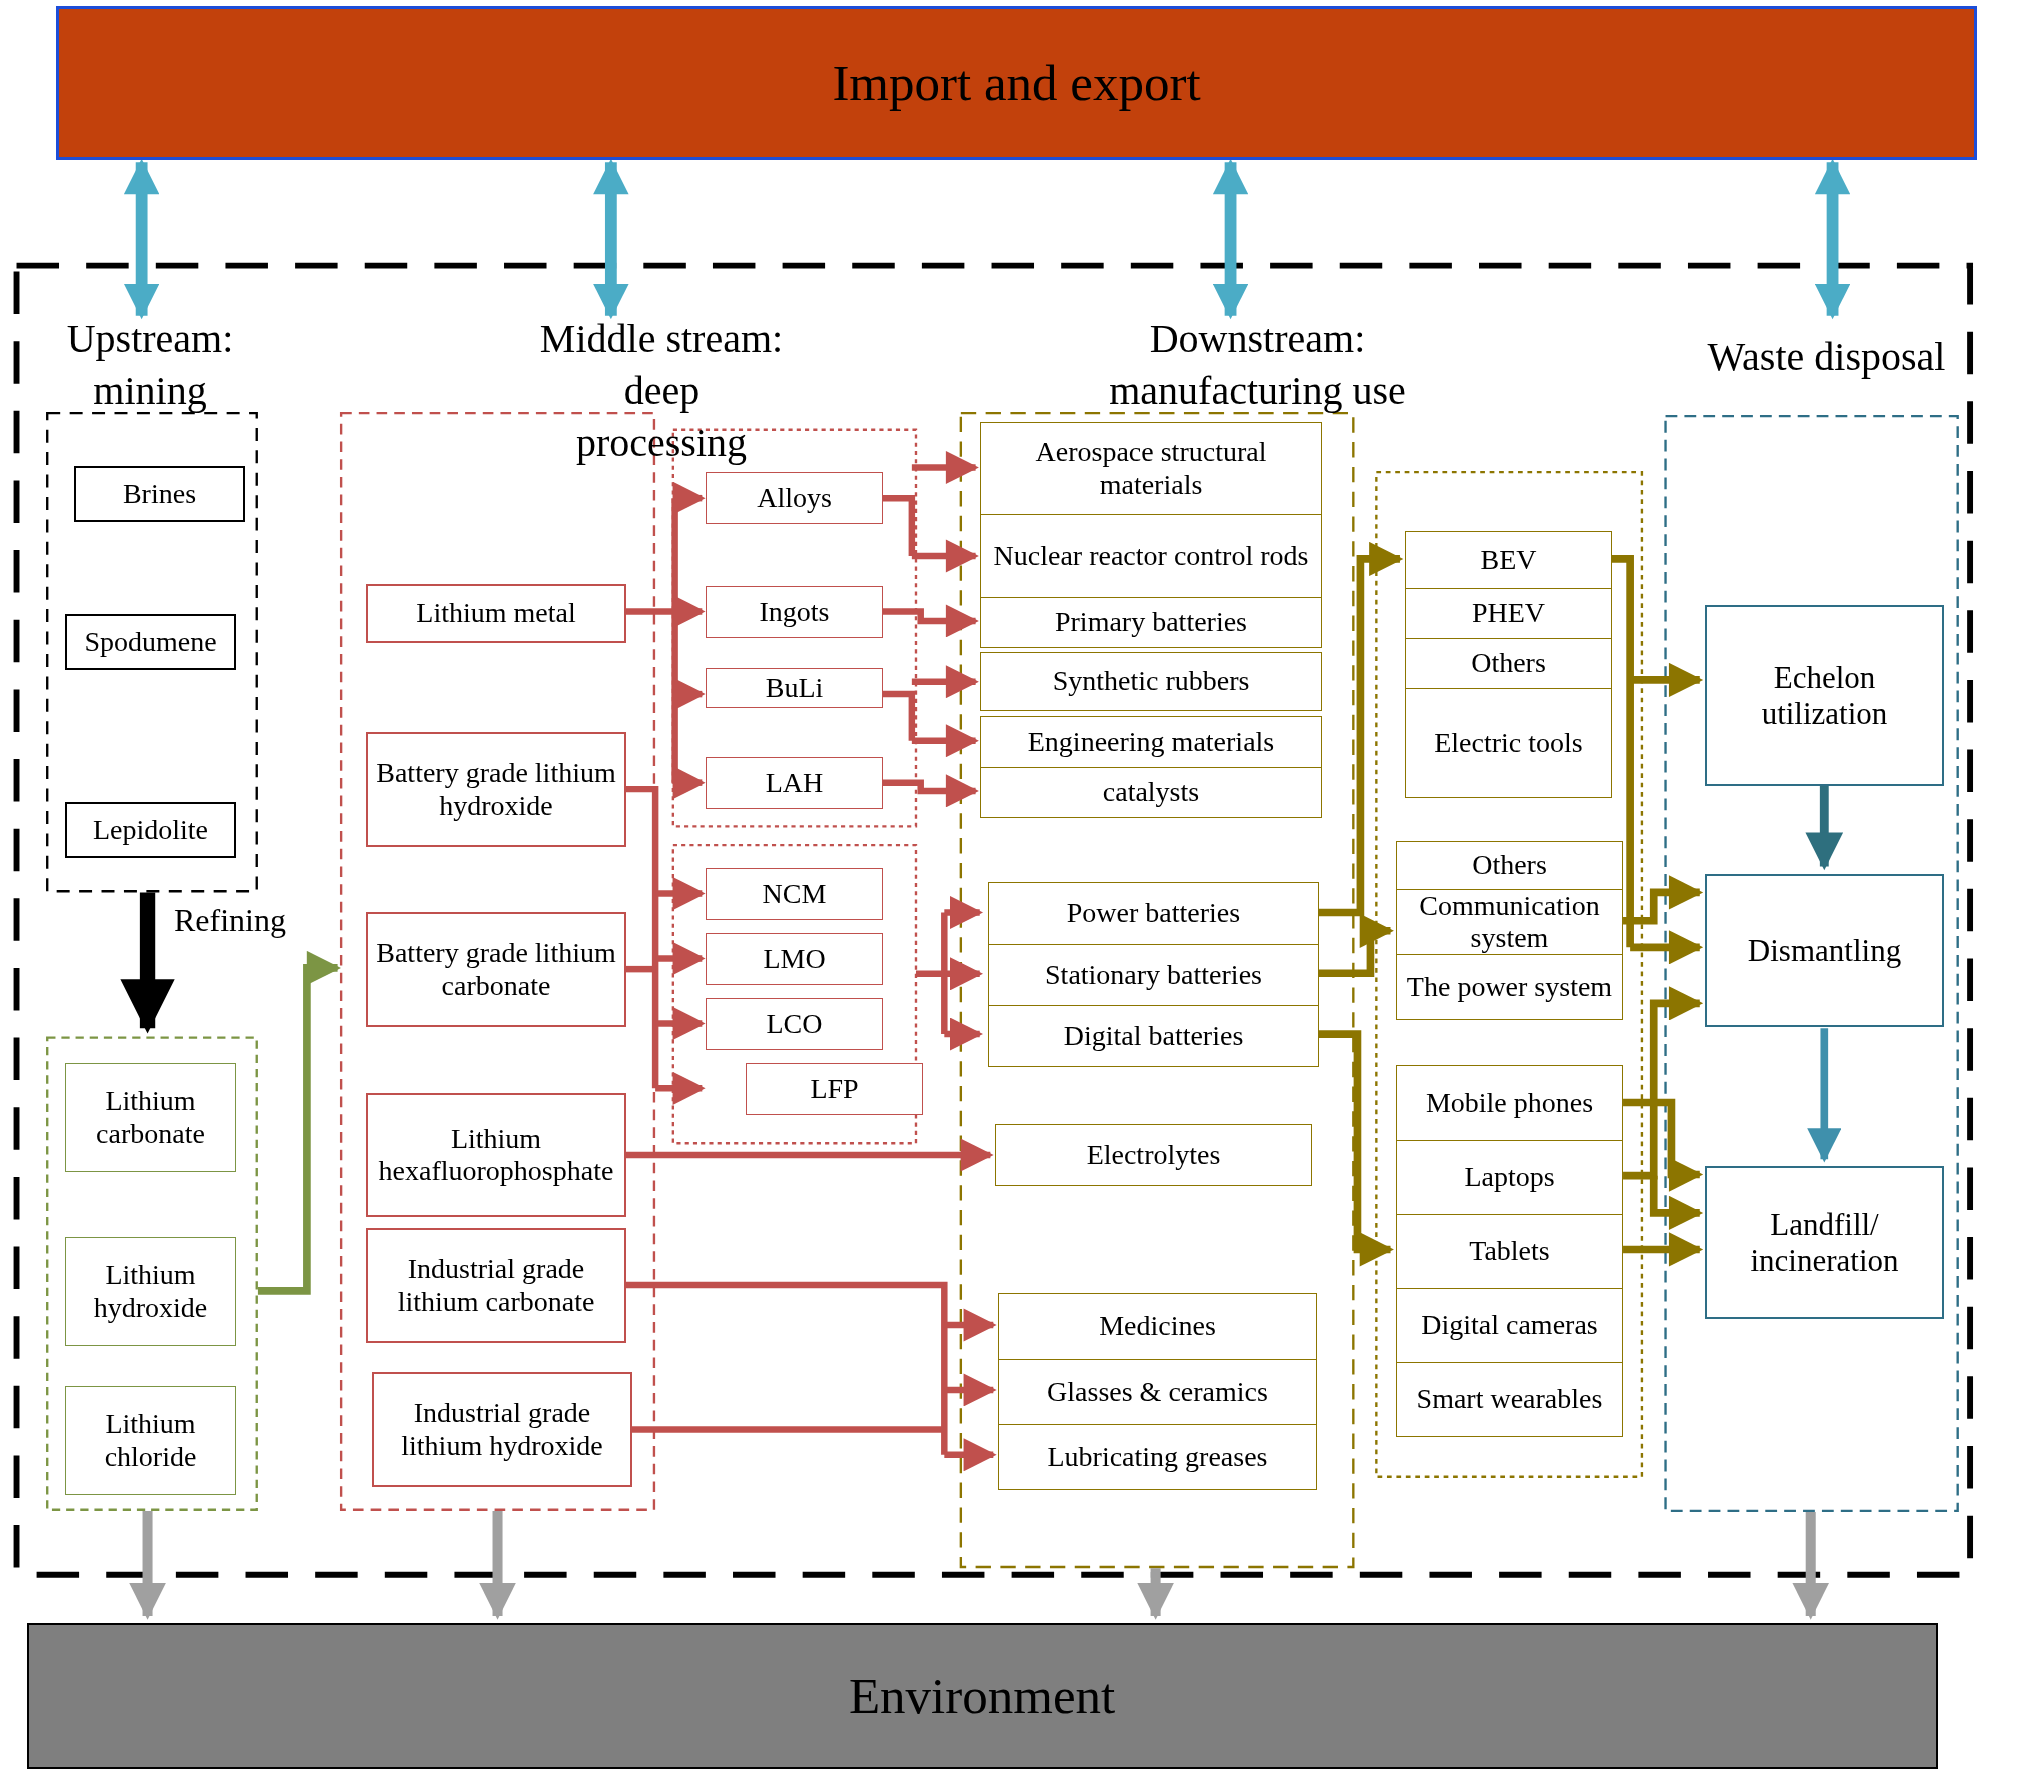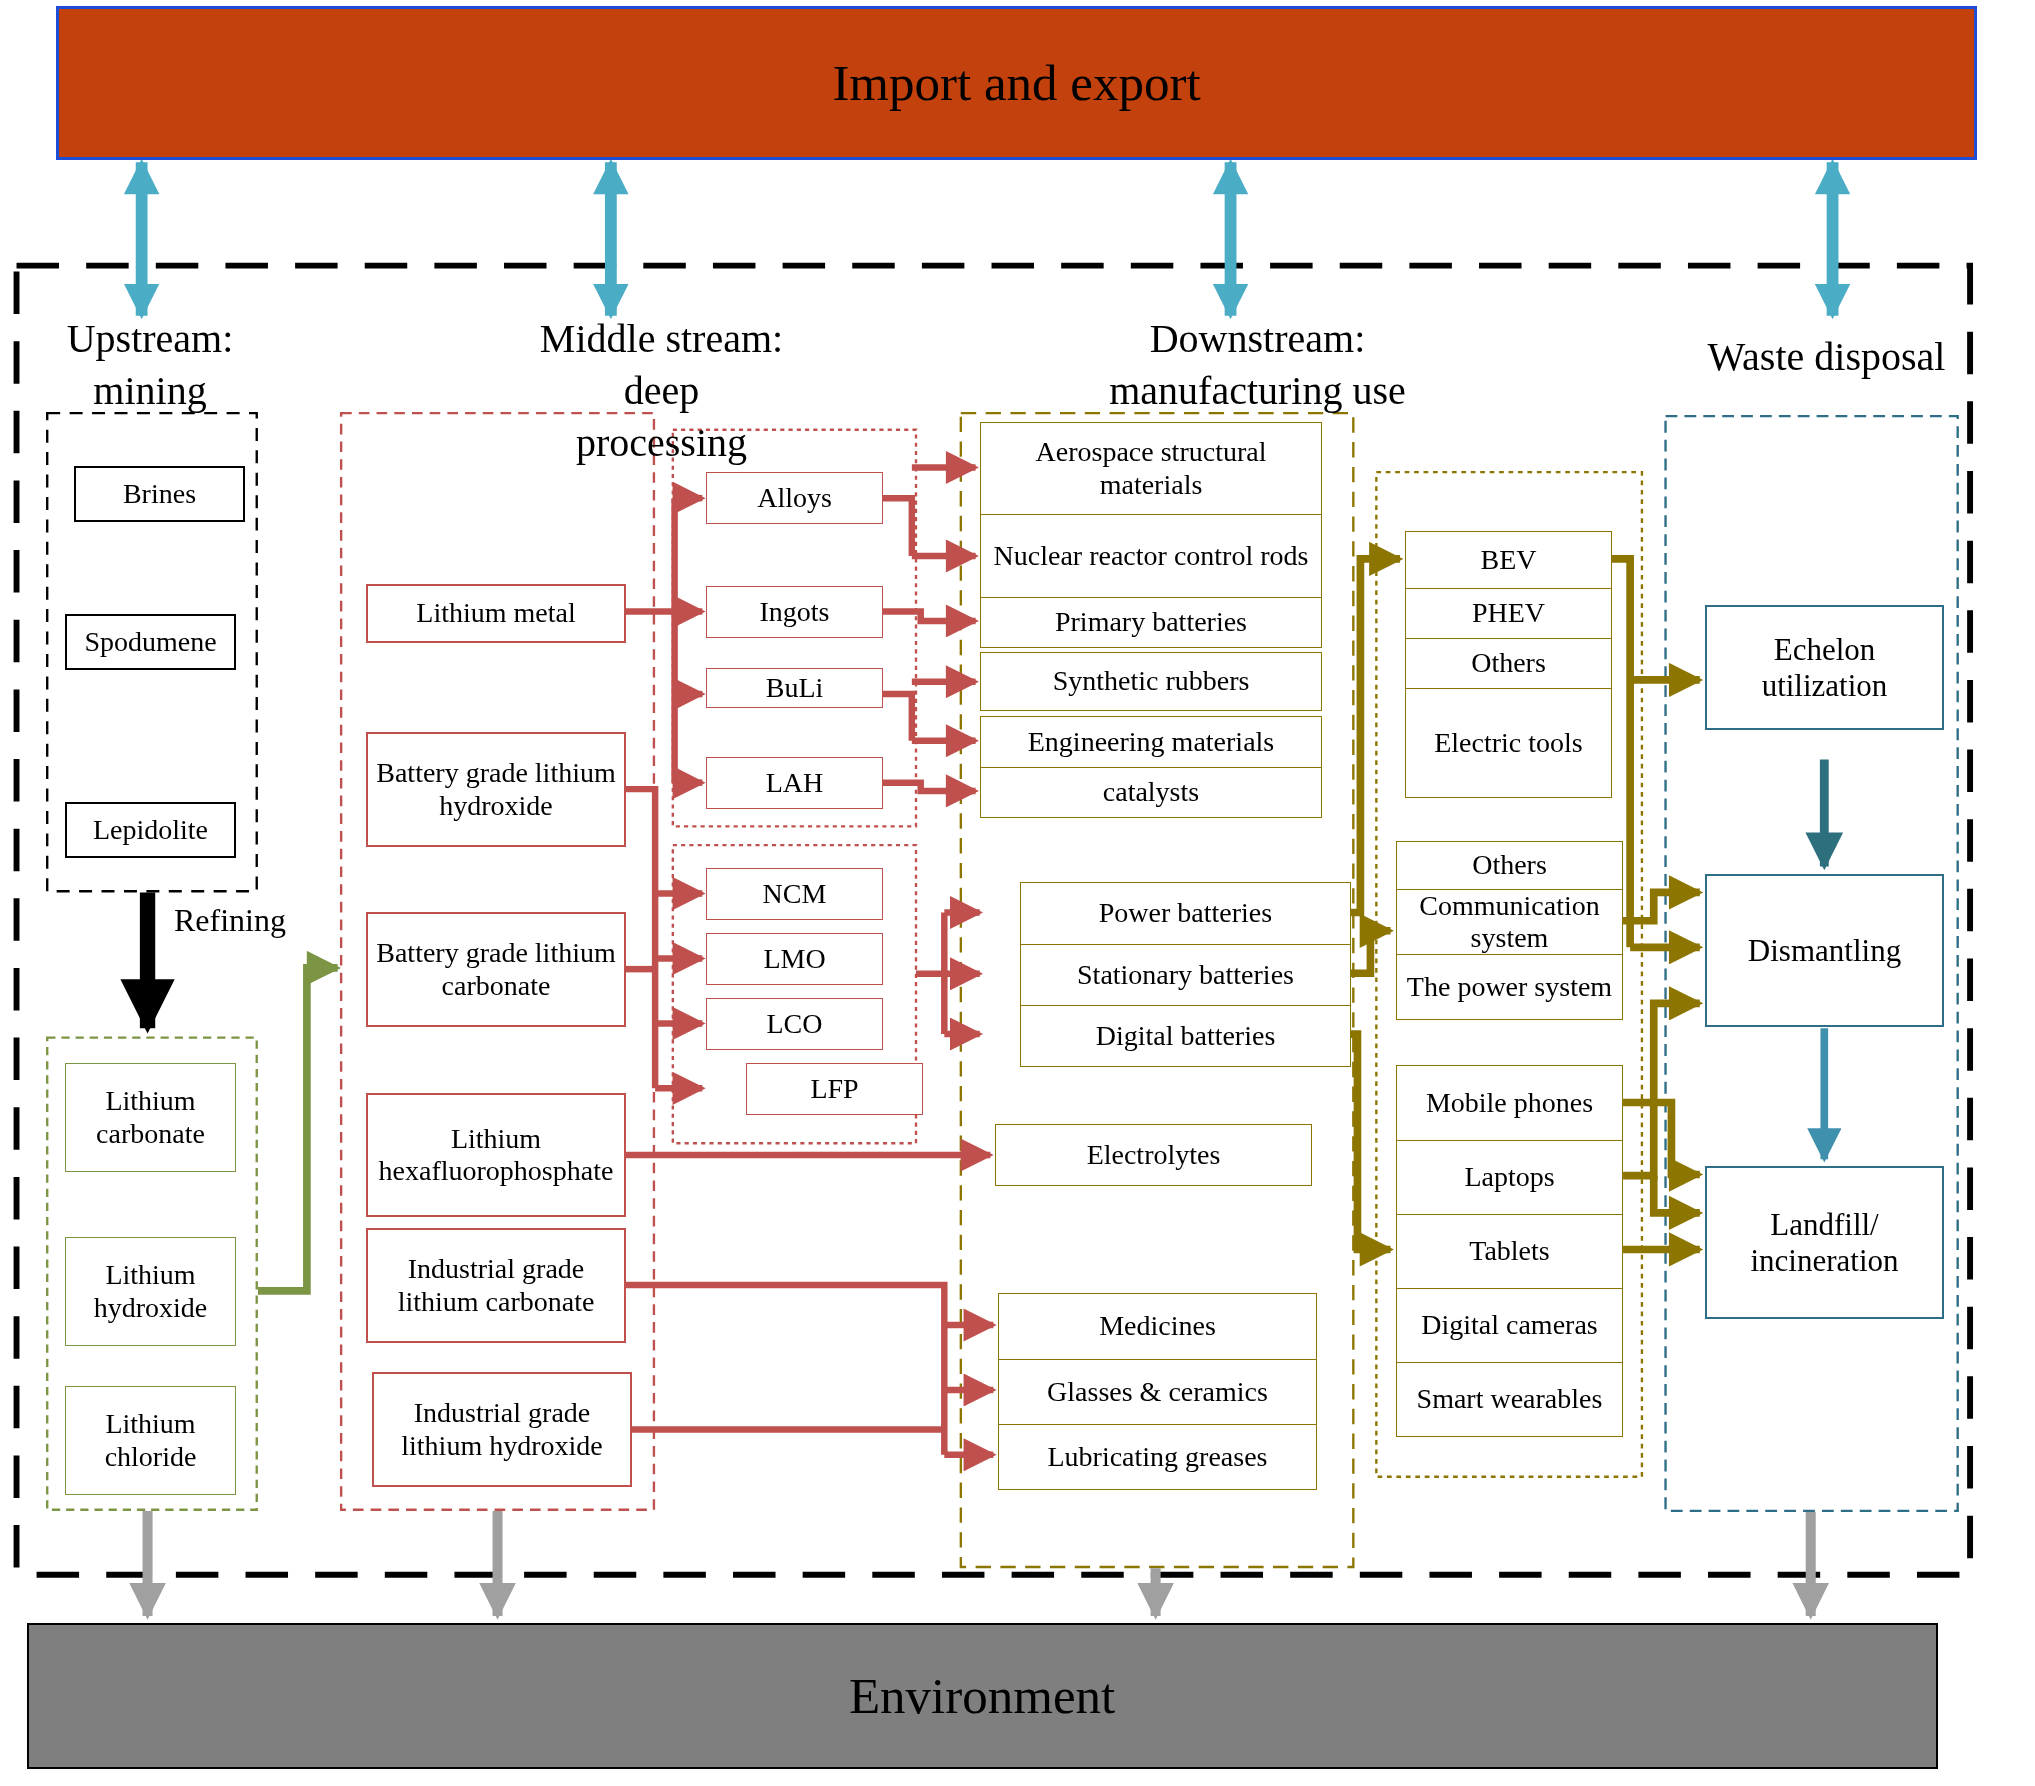--- a/index.html
+++ b/index.html
@@ -192,21 +192,21 @@
     <div class="row" style="height:91px;">Aerospace structural materials</div>
     <div class="row" style="height:83px;">Nuclear reactor control rods</div>
     <div class="row" style="height:50px;">Primary batteries</div>
   </div>
   <div class="box b-olive" style="left:980px;top:652px;width:342px;height:59px;">Synthetic rubbers</div>
   <div class="stack" style="left:980px;top:716px;width:342px;">
     <div class="row" style="height:50px;">Engineering materials</div>
     <div class="row" style="height:50px;">catalysts</div>
   </div>
 
-  <div class="stack" style="left:1020px;top:882px;width:331px;">
+  <div class="stack" style="left:988px;top:882px;width:331px;">
     <div class="row" style="height:61px;">Power batteries</div>
     <div class="row" style="height:61px;">Stationary batteries</div>
     <div class="row" style="height:61px;">Digital batteries</div>
   </div>
 
   <div class="box b-olive" style="left:995px;top:1124px;width:317px;height:62px;">Electrolytes</div>
 
   <div class="stack" style="left:998px;top:1293px;width:319px;">
     <div class="row" style="height:65px;">Medicines</div>
     <div class="row" style="height:65px;">Glasses &amp; ceramics</div>
@@ -227,18 +227,18 @@
   </div>
 
   <div class="stack" style="left:1396px;top:1065px;width:227px;">
     <div class="row" style="height:74px;">Mobile phones</div>
     <div class="row" style="height:74px;">Laptops</div>
     <div class="row" style="height:74px;">Tablets</div>
     <div class="row" style="height:74px;">Digital cameras</div>
     <div class="row" style="height:74px;">Smart wearables</div>
   </div>
 
-  <div class="box b-teal" style="left:1705px;top:605px;width:239px;height:125px;">Echelon utilization</div>
+  <div class="box b-teal" style="left:1705px;top:605px;width:239px;height:181px;">Echelon utilization</div>
   <div class="box b-teal" style="left:1705px;top:874px;width:239px;height:153px;">Dismantling</div>
   <div class="box b-teal" style="left:1705px;top:1166px;width:239px;height:153px;">Landfill/ incineration</div>
 
 </div>
 
 
 </body></html>

